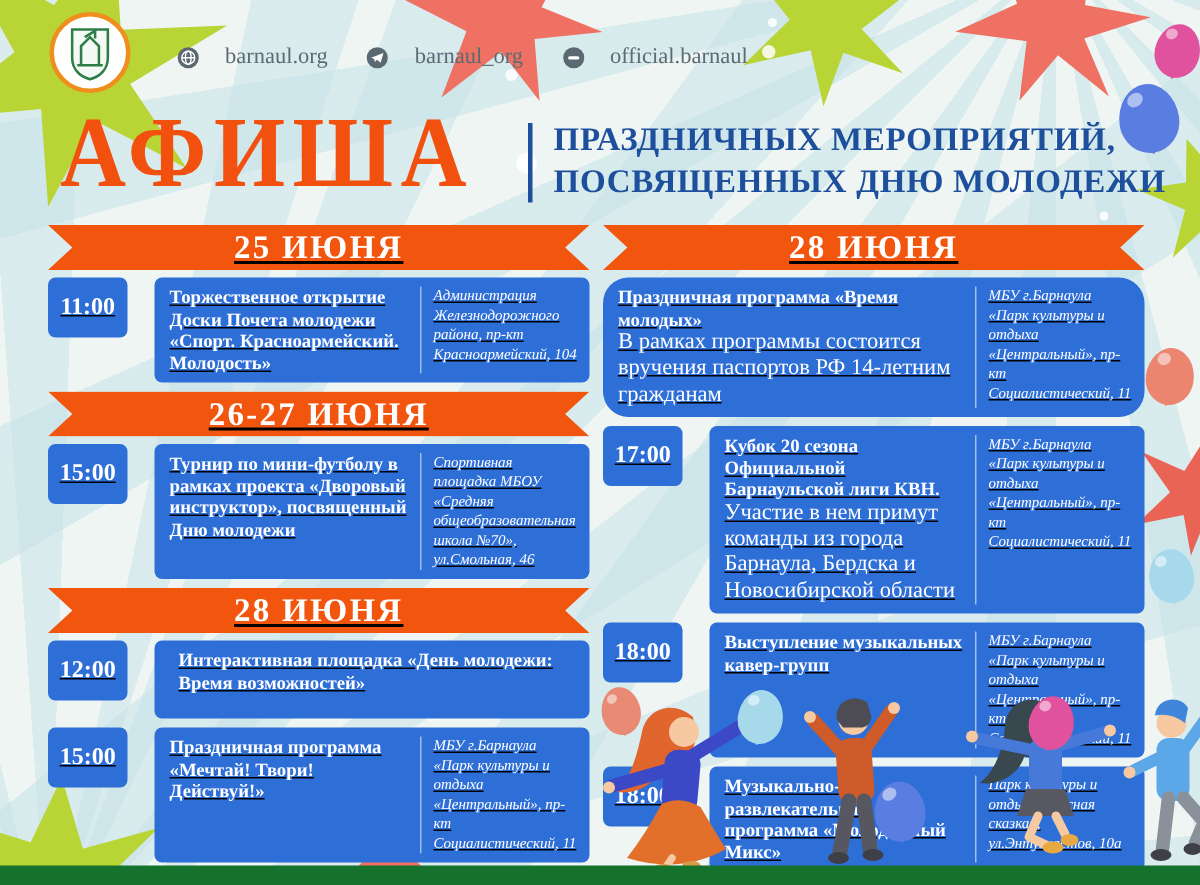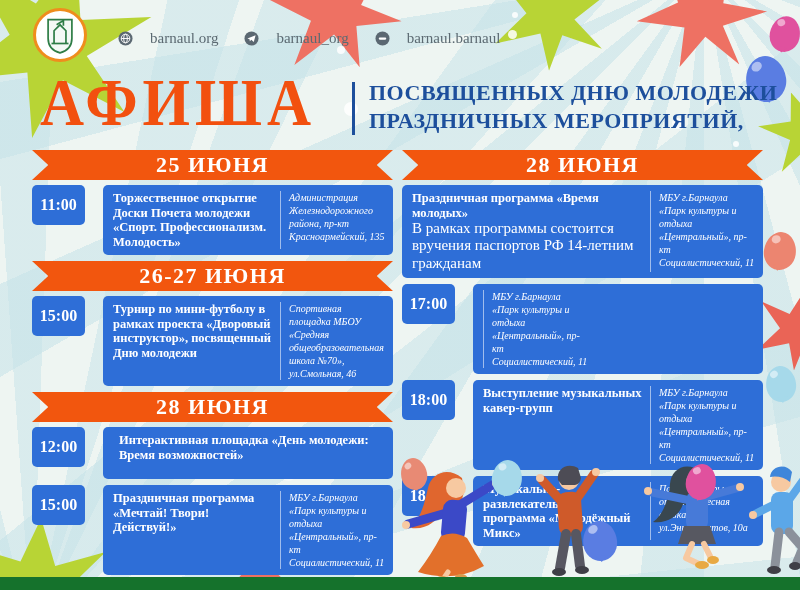--- a/index.html
+++ b/index.html
@@ -21,21 +21,21 @@
   .logo{position:absolute; left:33px; top:8px; width:54px; height:54px; box-sizing:border-box; border-radius:50%; background:#fff; border:3px solid #ef8d1d; display:flex; align-items:center; justify-content:center;}
   .socials{position:absolute; left:118px; top:30px; display:flex; gap:26px; align-items:center; color:#5c6a72; font-size:15px;}
   .social{display:flex; gap:17px; align-items:center; cursor:pointer;}
   
   .big-title{position:absolute; left:40px; top:69px; font-size:61px; font-weight:bold; color:#f2500f; letter-spacing:5px; line-height:1; transform:scaleY(1.1); transform-origin:top left; white-space:nowrap;}
   .title-divider{position:absolute; left:352px; top:82px; width:3px; height:53px; background:#1d4f9c;}
   .subtitle{position:absolute; left:369px; top:79px; font-size:22px; font-weight:bold; color:#1d4f9c; line-height:1.27; letter-spacing:.5px;}
   
   .col{position:absolute; top:150px; width:361px;}
   .col-left{left:32px;} .col-right{left:402px;}
-  .section{margin-bottom:2px;}
+  .section{margin-bottom:2px;text-decoration:underline;}
   .ribbon{height:30px; margin-bottom:5px; background:#f2560e; color:#fff; font-weight:bold; font-size:22px; letter-spacing:1.5px; display:flex; align-items:center; justify-content:center;
     clip-path:polygon(0 0,100% 0,95.5% 50%,100% 100%,0 100%,4.5% 50%);}
   .event-row{display:flex; gap:18px; margin-bottom:6px; align-items:flex-start;}
   .time-box{width:53px; height:40px; background:#2e6ed7; border-radius:5px; color:#fff; font-weight:bold; font-size:16px; display:flex; align-items:center; justify-content:center; flex-shrink:0;}
   .event-card{flex:1; display:flex; background:#2e6ed7; border-radius:5px; padding:6px 8px 6px 10px; color:#fff; box-sizing:border-box;}
   .event-main{flex:1; padding-right:8px;}
   .event-title{font-weight:bold; font-size:12.5px; line-height:1.16;}
   .event-desc{font-size:15px; line-height:1.16;}
   .event-desc:empty{display:none;}
   .event-loc{width:96px; flex-shrink:0; border-left:1.5px solid rgba(255,255,255,.55); padding-left:8px; font-style:italic; font-size:10px; line-height:1.3;}
@@ -97,42 +97,42 @@
         <circle cx="8" cy="8" r="7.5" fill="#5b6872"></circle>
         <path d="M3.6 8 L12.4 4.6 L10.4 11.6 L7.8 9.4 L6.2 11 L5.9 8.8 Z" fill="#fff"></path>
       </svg>
       <span>barnaul_org</span>
     </div>
     <div class="social">
       <svg width="15" height="15" viewBox="0 0 16 16">
         <circle cx="8" cy="8" r="7.5" fill="#5b6872"></circle>
         <rect x="4" y="7" width="8" height="2.2" rx="1.1" fill="#fff"></rect>
       </svg>
-      <span>barnaul.barnaul</span>
+      <span>official.barnaul</span>
     </div>
   </div>
 
   <div class="big-title">АФИША</div>
   <div class="title-divider"></div>
   <div class="subtitle">
+    <div>ПРАЗДНИЧНЫХ МЕРОПРИЯТИЙ,</div>
     <div>ПОСВЯЩЕННЫХ ДНЮ МОЛОДЕЖИ</div>
-    <div>ПРАЗДНИЧНЫХ МЕРОПРИЯТИЙ,</div>
   </div>
 
   <div class="col col-left">
     <div class="section">
       <div class="ribbon">25 ИЮНЯ</div>
       <div class="event-row">
         <div class="time-box">11:00</div>
         <div class="event-card" style="min-height:62px;">
           <div class="event-main">
-            <div class="event-title">Торжественное открытие Доски Почета молодежи «Спорт. Профессионализм. Молодость»</div>
-
-          </div>
-          <div class="event-loc">Администрация Железнодорожного района, пр-кт Красноармейский, 135</div>
+            <div class="event-title">Торжественное открытие Доски Почета молодежи «Спорт. Красноармейский. Молодость»</div>
+
+          </div>
+          <div class="event-loc">Администрация Железнодорожного района, пр-кт Красноармейский, 104</div>
         </div>
       </div>
     </div>
 
     <div class="section">
       <div class="ribbon">26-27 ИЮНЯ</div>
       <div class="event-row">
         <div class="time-box">15:00</div>
         <div class="event-card" style="min-height:72px;">
           <div class="event-main">
@@ -165,31 +165,35 @@
           <div class="event-loc">МБУ г.Барнаула «Парк культуры и отдыха «Центральный», пр-кт Социалистический, 11</div>
         </div>
       </div>
     </div>
   </div>
 
   <div class="col col-right">
     <div class="section">
       <div class="ribbon">28 ИЮНЯ</div>
       <div class="event-row">
-        <div class="event-card" style="min-height:72px;">
+        <div class="event-card" style="min-height:72px;border-radius:17px;">
           <div class="event-main">
             <div class="event-title">Праздничная программа «Время молодых»</div>
             <div class="event-desc">В рамках программы состоится вручения паспортов РФ 14-летним гражданам</div>
           </div>
           <div class="event-loc">МБУ г.Барнаула «Парк культуры и отдыха «Центральный», пр-кт Социалистический, 11</div>
         </div>
       </div>
       <div class="event-row">
         <div class="time-box">17:00</div>
         <div class="event-card" style="min-height:75px;">
+          <div class="event-main">
+            <div class="event-title">Кубок 20 сезона Официальной Барнаульской лиги КВН.</div>
+            <div class="event-desc">Участие в нем примут команды из города Барнаула, Бердска и Новосибирской области</div>
+          </div>
           <div class="event-loc">МБУ г.Барнаула «Парк культуры и отдыха «Центральный», пр-кт Социалистический, 11</div>
         </div>
       </div>
       <div class="event-row">
         <div class="time-box">18:00</div>
         <div class="event-card" style="min-height:58px;">
           <div class="event-main">
             <div class="event-title">Выступление музыкальных кавер-групп</div>
 
           </div>

